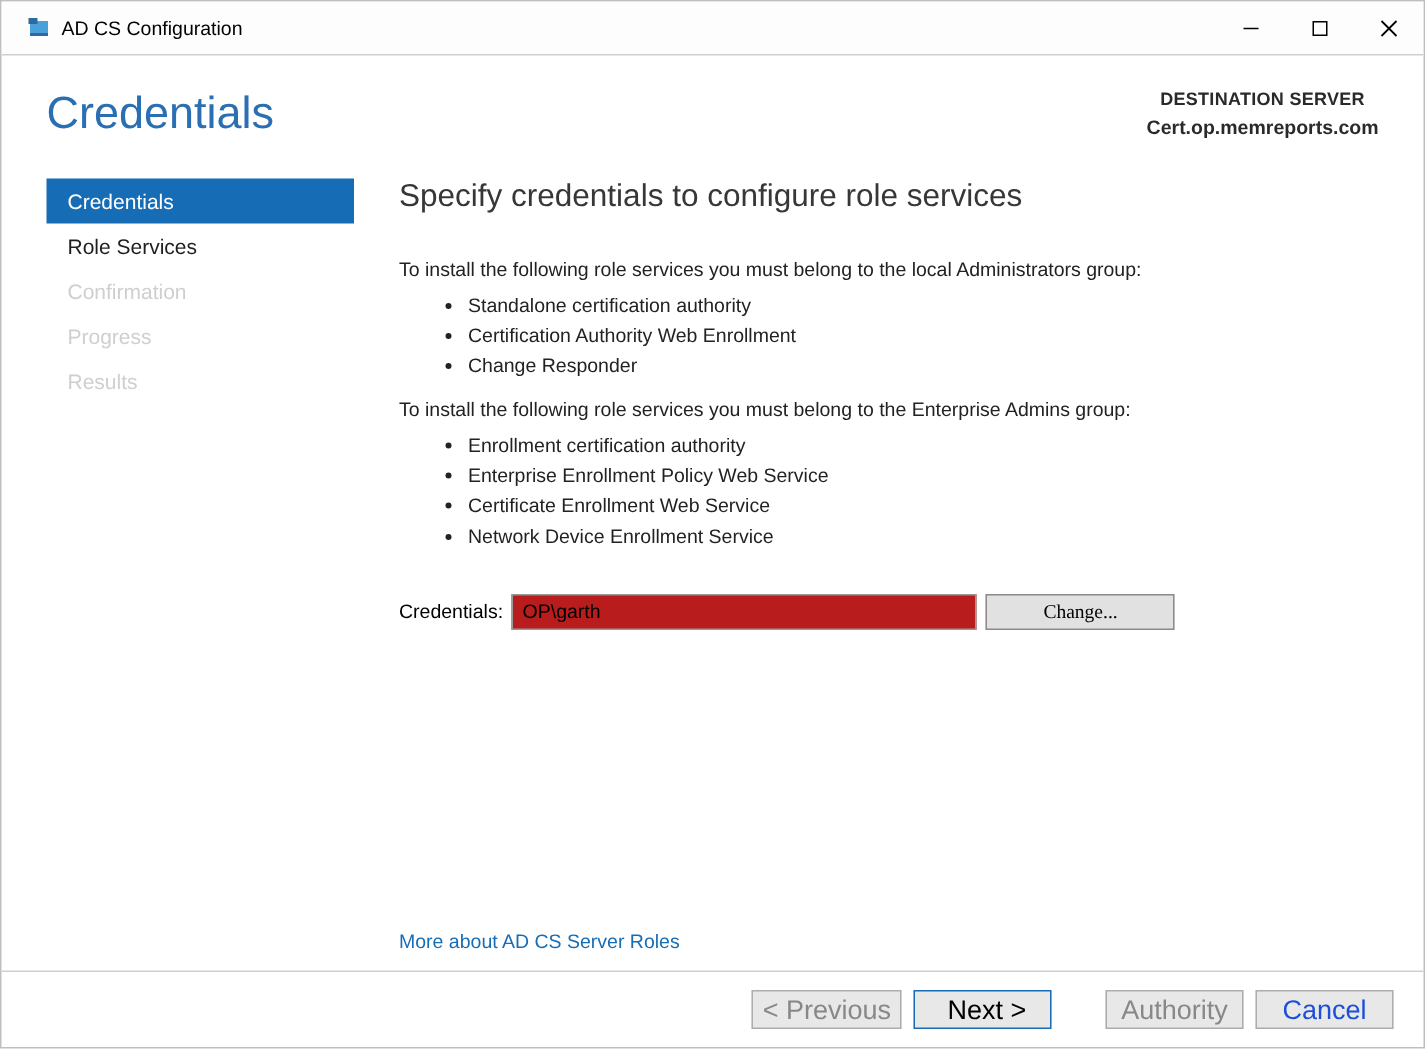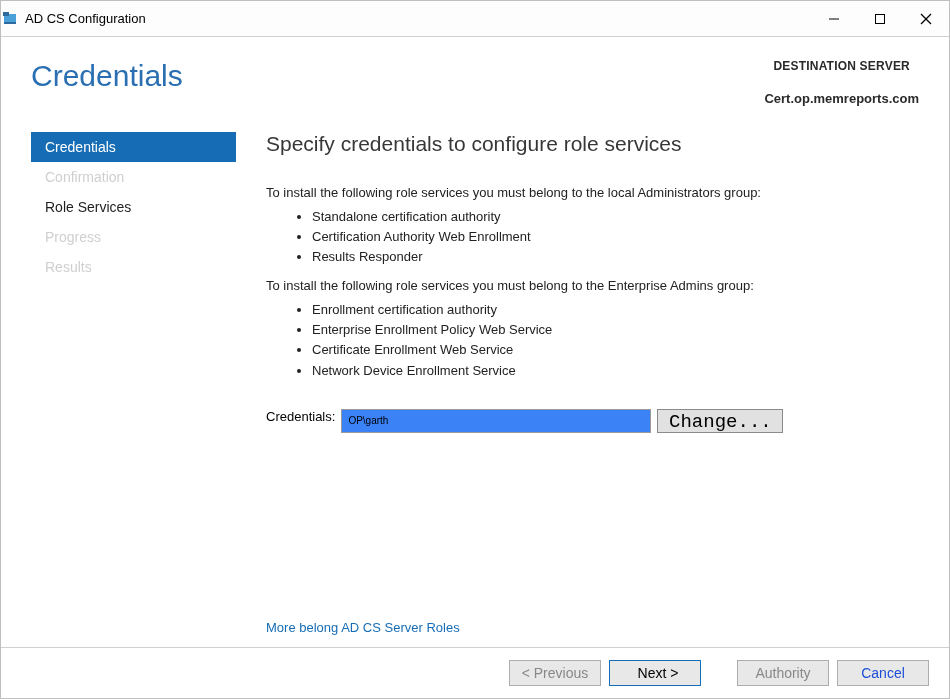--- a/index.html
+++ b/index.html
@@ -10,40 +10,40 @@
     font-family: "Segoe UI", Tahoma, sans-serif;
     font-size: 13px;
     color: #000;
     display: flex; flex-direction: column;
     border: 1px solid #bfbfbf;
   }
   
   .titlebar {
     height: 36px;
     display: flex; align-items: center;
-    padding: 0 0 0 0;
+    padding: 0 0 0 16px;
     border-bottom: 1px solid #cfcfcf;
     background: #fdfdfd;
   }
   .titlebar .icon { width: 18px; height: 18px; margin-right: 6px; display:flex; align-items:center; justify-content:center;}
   .titlebar .title { font-size: 13px; color: #000; }
   .winbtns { margin-left: auto; display: flex; }
   .winbtn { width: 46px; height: 36px; display:flex; align-items:center; justify-content:center; }
   .winbtn svg { display:block; }
   
   .headerpanel {
     display: flex; align-items: flex-start;
     padding: 22px 30px 8px 30px;
   }
   .pagetitle {
     font-size: 30px; font-weight: 300; color: #2a6fb2;
   }
   .destblock { margin-left: auto; text-align: center; }
   .destlabel { font-size: 12px; font-weight: 700; color: #2a2a2a; letter-spacing: 0.2px;}
-  .destserver { font-size: 13px; font-weight: 700; color: #2a2a2a; margin-top: 18px;}
+  .destserver { font-size: 13px; font-weight: 700; color: #2a2a2a; margin-top: 4px;}
   
   .mainarea {
     display: flex;
     padding: 18px 30px 0 30px;
     flex: 1 1 auto;
     overflow: hidden;
   }
   .sidebar {
     width: 205px; flex: 0 0 205px;
   }
@@ -61,58 +61,58 @@
     display: flex; flex-direction: column;
   }
   .contenttitle {
     font-size: 21px; font-weight: 300; color: #373737;
     margin-bottom: 28px;
   }
   .para { font-size: 13px; color: #222; line-height: 1.45; }
   ul.bullets { margin: 4px 0 10px 0; padding-left: 46px; }
   ul.bullets li { font-size: 13px; color: #222; line-height: 1.55; }
   .credrow {
-    display: flex; 
+    display: flex; align-items: center;
     margin-top: 18px;
   }
   .credlabel { font-size: 13px; margin-right: 6px; }
   .credinput {
     width: 310px; height: 24px;
     border: 1px solid #9a9a9a;
-    padding: 2px 6px; font-size: 10px;
+    padding: 2px 6px; font-size: 13px;
     font-family: inherit;
-    background: #3b82f6;
+    background: #b91c1c;
   }
   .changebtn {
     width: 126px; height: 24px;
     margin-left: 6px;
     background: #e1e1e1;
     border: 1px solid #8a8a8a;
-    font-size: 19px;
-    font-family: Liberation Mono, monospace;
+    font-size: 13px;
+    font-family: Liberation Serif, serif;
     cursor: pointer;
   }
   .morelink {
     margin-top: auto;
     margin-bottom: 12px;
     color: #176db5;
     font-size: 13px;
     cursor: pointer;
   }
   
   .footer {
     border-top: 1px solid #cfcfcf;
     padding: 12px 20px;
     display: flex; align-items: center;
     justify-content: flex-end;
     gap: 8px;
   }
   .wizbtn {
     min-width: 92px; height: 26px;
-    font-size: 14px;
+    font-size: 18px;
     font-family: inherit;
     background: #e8e8e8;
     border: 1px solid #adadad;
     color: #888;
     cursor: default;
   }
   .wizbtn.enabled { color: #1d4ed8; cursor: pointer; }
   .wizbtn.primary { border: 1.5px solid #176db5; color: #000; background:#e8e8e8; cursor:pointer;padding-left:12px; }
   .btngap { width: 20px; }
 </style>
@@ -152,51 +152,51 @@
   <div class="pagetitle">Credentials</div>
   <div class="destblock">
     <div class="destlabel">DESTINATION SERVER</div>
     <div class="destserver">Cert.op.memreports.com</div>
   </div>
 </div>
 
 <div class="mainarea">
   <div class="sidebar">
     <div class="sidebar-item enabled selected">Credentials</div>
+    <div class="sidebar-item enabled">Role Services</div>
     <div class="sidebar-item">Confirmation</div>
-    <div class="sidebar-item enabled">Role Services</div>
     <div class="sidebar-item">Progress</div>
     <div class="sidebar-item">Results</div>
   </div>
 
   <div class="contentcol">
     <div class="contenttitle">Specify credentials to configure role services</div>
 
     <div class="para">To install the following role services you must belong to the local Administrators group:</div>
     <ul class="bullets">
       <li>Standalone certification authority</li>
       <li>Certification Authority Web Enrollment</li>
-      <li>Results Responder</li>
+      <li>Change Responder</li>
     </ul>
 
     <div class="para">To install the following role services you must belong to the Enterprise Admins group:</div>
     <ul class="bullets">
       <li>Enrollment certification authority</li>
       <li>Enterprise Enrollment Policy Web Service</li>
       <li>Certificate Enrollment Web Service</li>
       <li>Network Device Enrollment Service</li>
     </ul>
 
     <div class="credrow">
       <span class="credlabel">Credentials:</span>
       <input type="text" class="credinput" readonly="" value="OP\garth" style="">
       <button class="changebtn">Change...</button>
     </div>
 
-    <div class="morelink">More belong AD CS Server Roles</div>
+    <div class="morelink">More about AD CS Server Roles</div>
   </div>
 </div>
 
 <div class="footer">
   <button class="wizbtn" disabled="">&lt; Previous</button>
   <button class="wizbtn primary">Next &gt;</button>
   <span class="btngap"></span>
   <button class="wizbtn" disabled="">Authority</button>
   <button class="wizbtn enabled">Cancel</button>
 </div>

